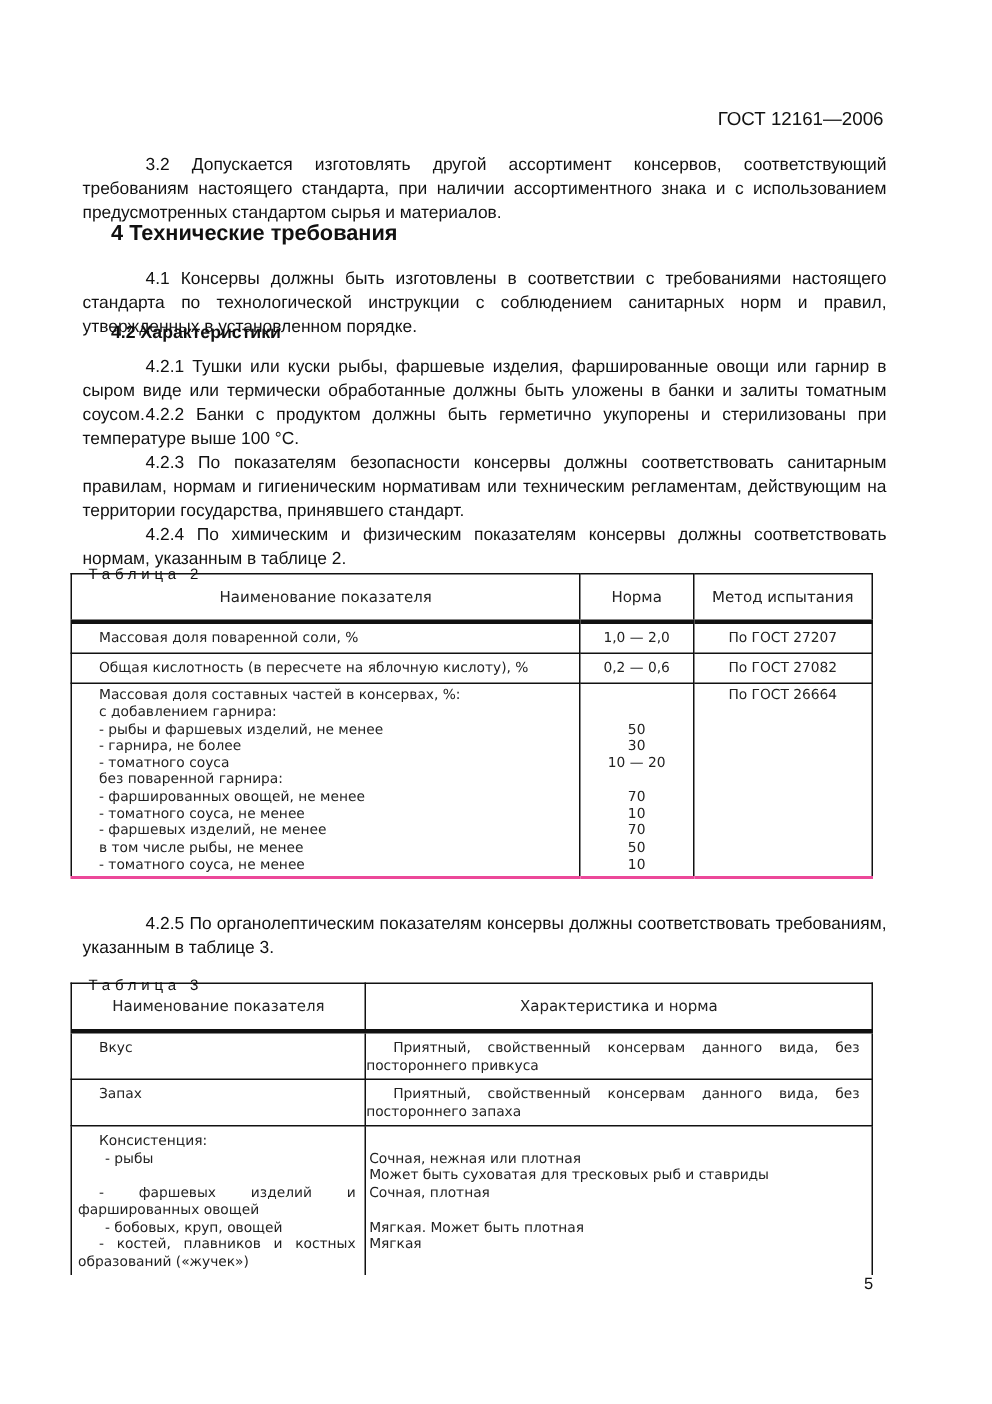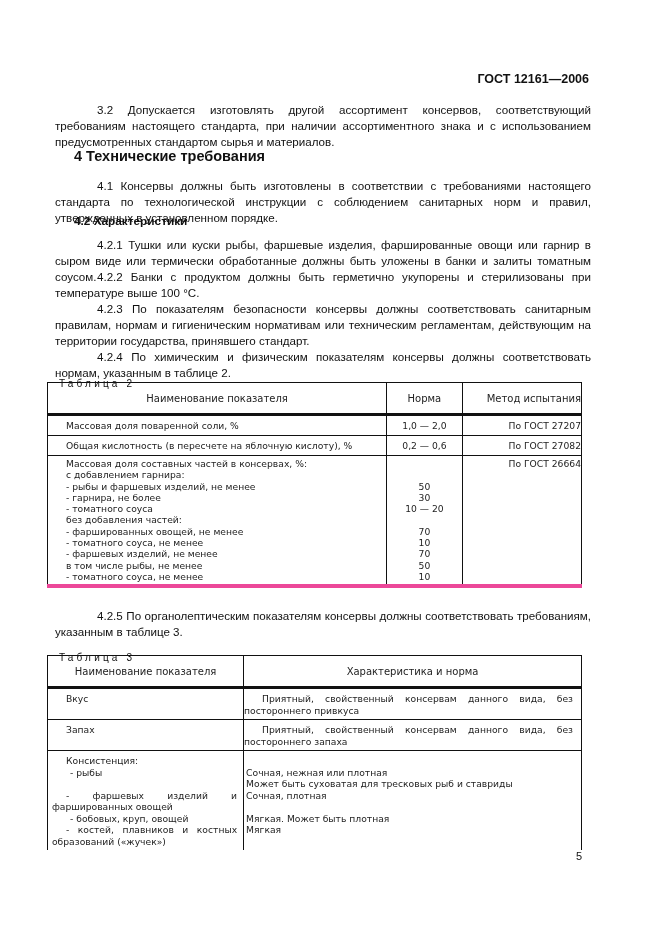--- a/index.html
+++ b/index.html
@@ -1,31 +1,31 @@
 <!DOCTYPE html>
 <html><head>
 <meta charset="utf-8">
 <style>
   html, body { margin: 0; padding: 0; background: #ffffff; }
   body { width: 661px; height: 936px; position: relative; overflow: hidden; color: #111; font-family: "Liberation Sans", sans-serif; }
-  .page-id { position: absolute; top: 72px; right: 72px; font-weight: bold; font-size: 12.5px; }
+  .page-id { position: absolute; top: 72px; right: 72px; font-weight: normal; font-size: 12.5px; }
   .para { position: absolute; left: 47px; width: 536px; font-size: 11.6px; line-height: 16px; text-align: justify; margin: 8px; }
   .para .ind { display: inline-block; width: 42px; }
   .h1 { position: absolute; left: 74px; top: 148px; font-size: 14.5px; font-weight: bold; margin: 0; }
   .h2 { position: absolute; left: 74px; top: 214px; font-size: 11.8px; font-weight: bold; margin: 0; }
   .tcap { position: absolute; left: 47px; font-size: 10px; letter-spacing: 3.2px; margin: 12px; }
   table { position: absolute; border-collapse: collapse; font-family: "DejaVu Sans", sans-serif; font-size: 9.2px; color: #222; }
   td, th { border: 1px solid #111; vertical-align: top; padding: 0; }
   th { font-weight: normal; font-size: 10px; height: 30px; vertical-align: middle; text-align: center; border-bottom: 3px solid #111; }
   .t2 { left: 47px; top: 382px; width: 535px; }
   .t2 .c1 { width: 330px; padding-left: 18px; }
   .t2 .c2 { width: 79px; text-align: center; }
-  .t2 .c3 { width: 124px; text-align: right; }
+  .t2 .c3 { width: 124px; text-align: center; }
   .t2 td { height: 19px; line-height: 19px; }
-  .t2 .multi td { line-height: 11.3px; padding-top: 2px; padding-bottom: 2px; border-bottom: 4px solid #ec4899; }
+  .t2 .multi td { line-height: 11.3px; padding-top: 2px; padding-bottom: 2px; border-bottom: 2px solid #ec4899; }
   .t2 .multi .c1 { padding-left: 18px; }
   .t2 .line { display: block; height: 11.3px; white-space: nowrap; }
   .t3 { left: 47px; top: 655px; width: 535px; }
   .t3 .c1 { width: 196px; }
   .t3 .c2 { width: 339px; }
   .t3 td { line-height: 11.5px; padding-top: 4px; padding-bottom: 3px; }
   .t3 .c1 .pad { padding-left: 18px; display:block; }
   .t3 .c2 .txt { display: block; padding-right: 8px; text-align: justify; text-indent: 18px; }
   .t3 .open td { border-bottom: none; height: 88px; }
   .t3 .c1 .li { display: block; padding-left: 18px; text-indent: 0; }
@@ -73,21 +73,21 @@
     <td class="c2">0,2 — 0,6</td>
     <td class="c3">По ГОСТ 27082</td>
   </tr>
   <tr class="multi">
     <td class="c1">
       <span class="line">Массовая доля составных частей в консервах, %:</span>
       <span class="line">с добавлением гарнира:</span>
       <span class="line">- рыбы и фаршевых изделий, не менее</span>
       <span class="line">- гарнира, не более</span>
       <span class="line">- томатного соуса</span>
-      <span class="line">без добавления частей:</span>
+      <span class="line">без поваренной гарнира:</span>
       <span class="line">- фаршированных овощей, не менее</span>
       <span class="line">- томатного соуса, не менее</span>
       <span class="line">- фаршевых изделий, не менее</span>
       <span class="line">в том числе рыбы, не менее</span>
       <span class="line">- томатного соуса, не менее</span>
     </td>
     <td class="c2">
       <span class="line"></span>
       <span class="line"></span>
       <span class="line">50</span>

